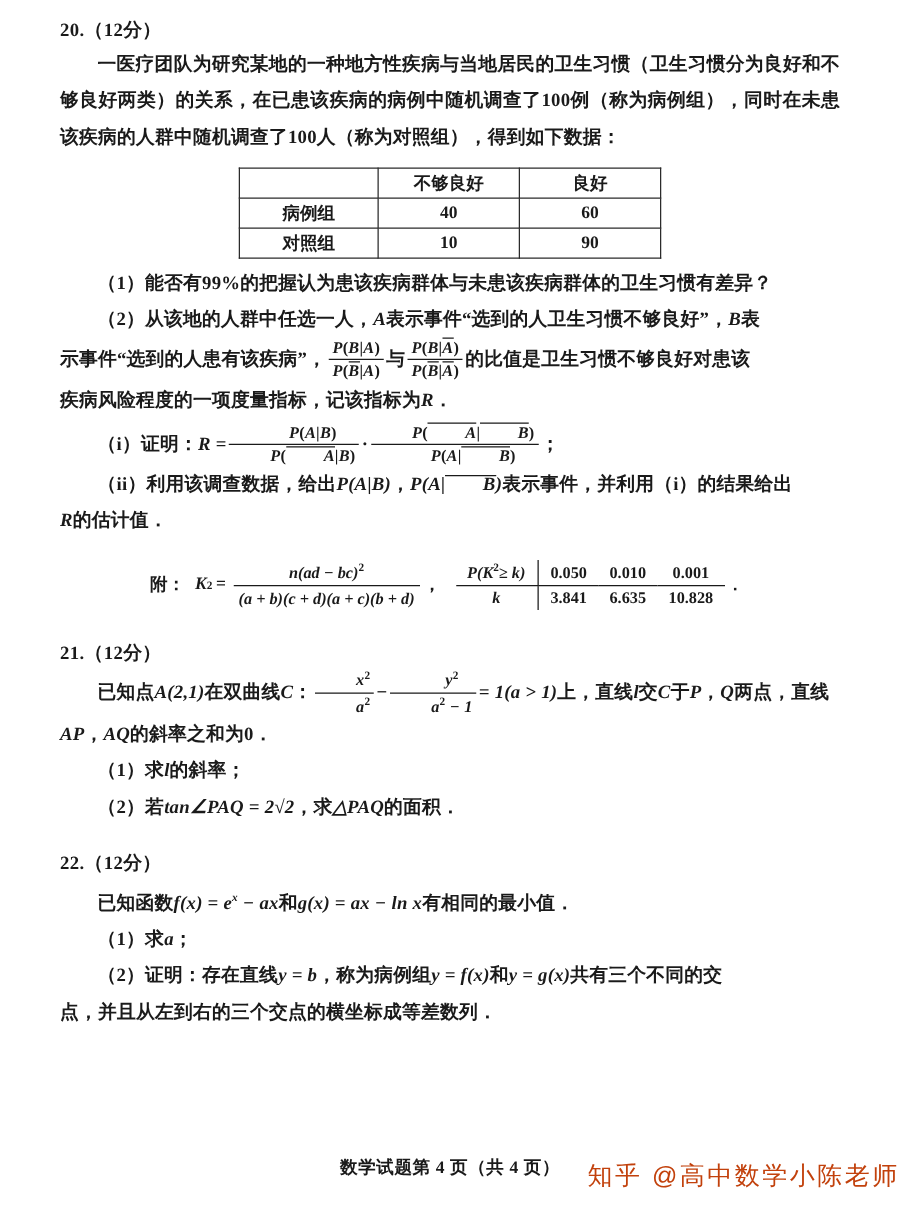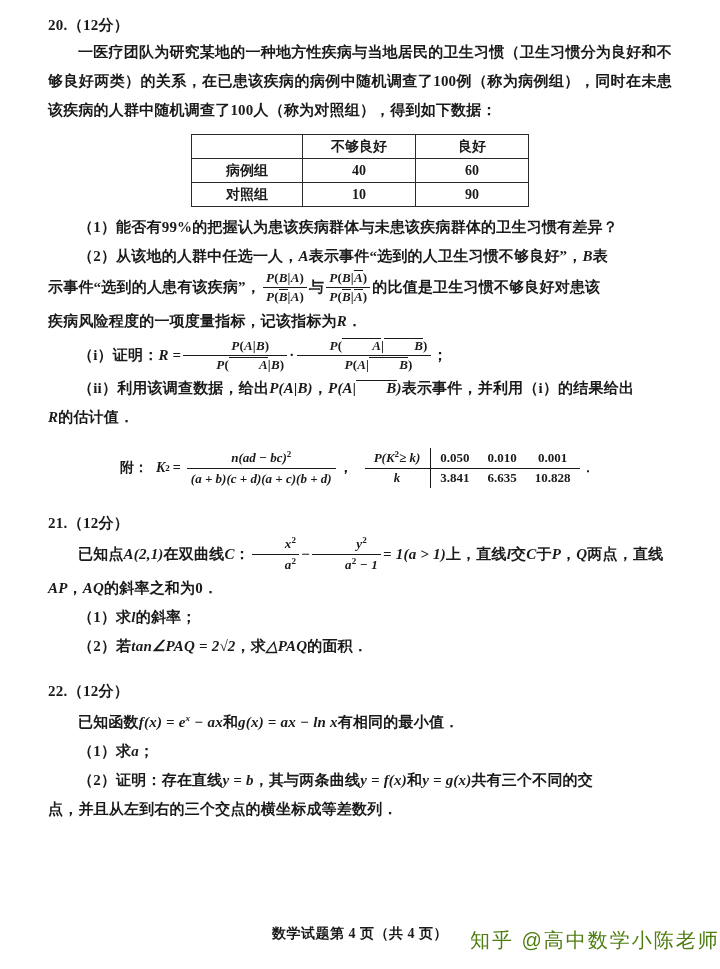--- a/index.html
+++ b/index.html
@@ -157,21 +157,21 @@
     font-size: 14px;
     font-weight: bold;
     letter-spacing: .5px;
   }
   .footer-inner { display: inline-block; }
   .watermark {
     position: absolute;
     left: 470px;
     top: 927px;
     font-size: 20px;
-    color: #4d7c0f;
+    color: #c2410c;
     letter-spacing: 2px;
     font-family: "Liberation Sans", sans-serif;
     user-select: none;
   }
   .gap-21 { margin-top: 24px; }
   .gap-22 { margin-top: 19px; }
   .gap-sm { margin-top: 3px; }
 </style>
 </head>
 <body>
@@ -264,21 +264,21 @@
       <p class="para indent2"><span>（2）若</span><span class="mi">tan∠PAQ = 2√2</span><span>，求</span><span class="mi">△PAQ</span><span>的面积．</span></p>
     </div>
 
     <div class="gap-22">
       <div class="qnum">22.（12分）</div>
 
       <p class="para indent2"><span>已知函数</span><span class="mi"><span>f(x) = e</span><sup class="exp">x</sup><span> − ax</span></span><span>和</span><span class="mi">g(x) = ax − ln x</span><span>有相同的最小值．</span></p>
 
       <p class="para indent2"><span>（1）求</span><span class="mi">a</span><span>；</span></p>
 
-      <p class="para indent2"><span>（2）证明：存在直线</span><span class="mi">y = b</span><span>，其与两条曲线</span><span class="mi">y = f(x)</span><span>和</span><span class="mi">y = g(x)</span><span>共有三个不同的交</span></p>
+      <p class="para indent2"><span>（2）证明：存在直线</span><span class="mi">y = b</span><span>，称为病例组</span><span class="mi">y = f(x)</span><span>和</span><span class="mi">y = g(x)</span><span>共有三个不同的交</span></p>
 
       <p class="para">点，并且从左到右的三个交点的横坐标成等差数列．</p>
     </div>
 
   </div>
 
   <div class="footer">
     <span class="footer-inner">数学试题第 4 页（共 4 页）</span>
   </div>
   <div class="watermark">知乎 @高中数学小陈老师</div>

